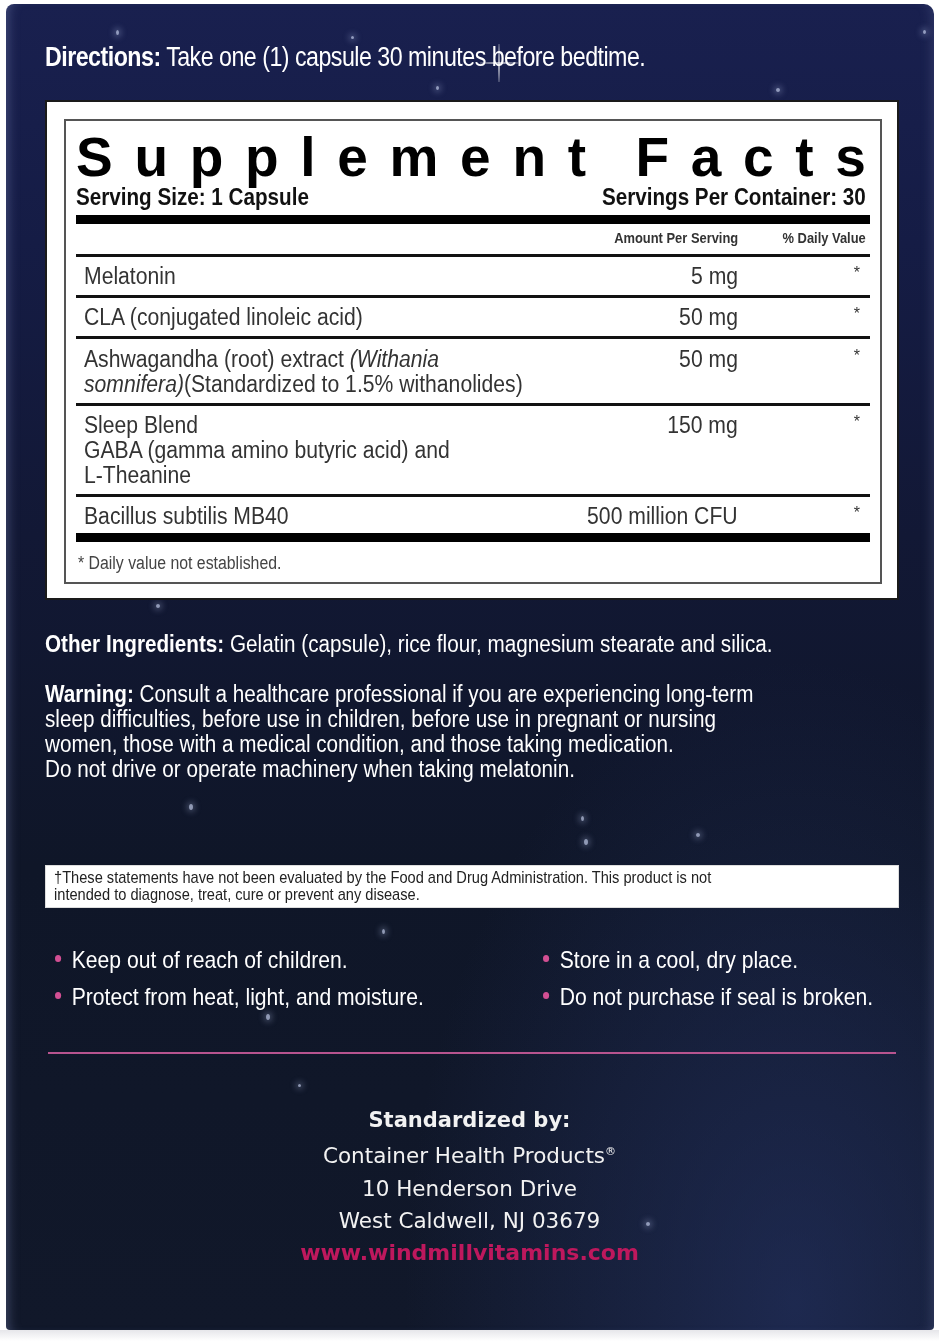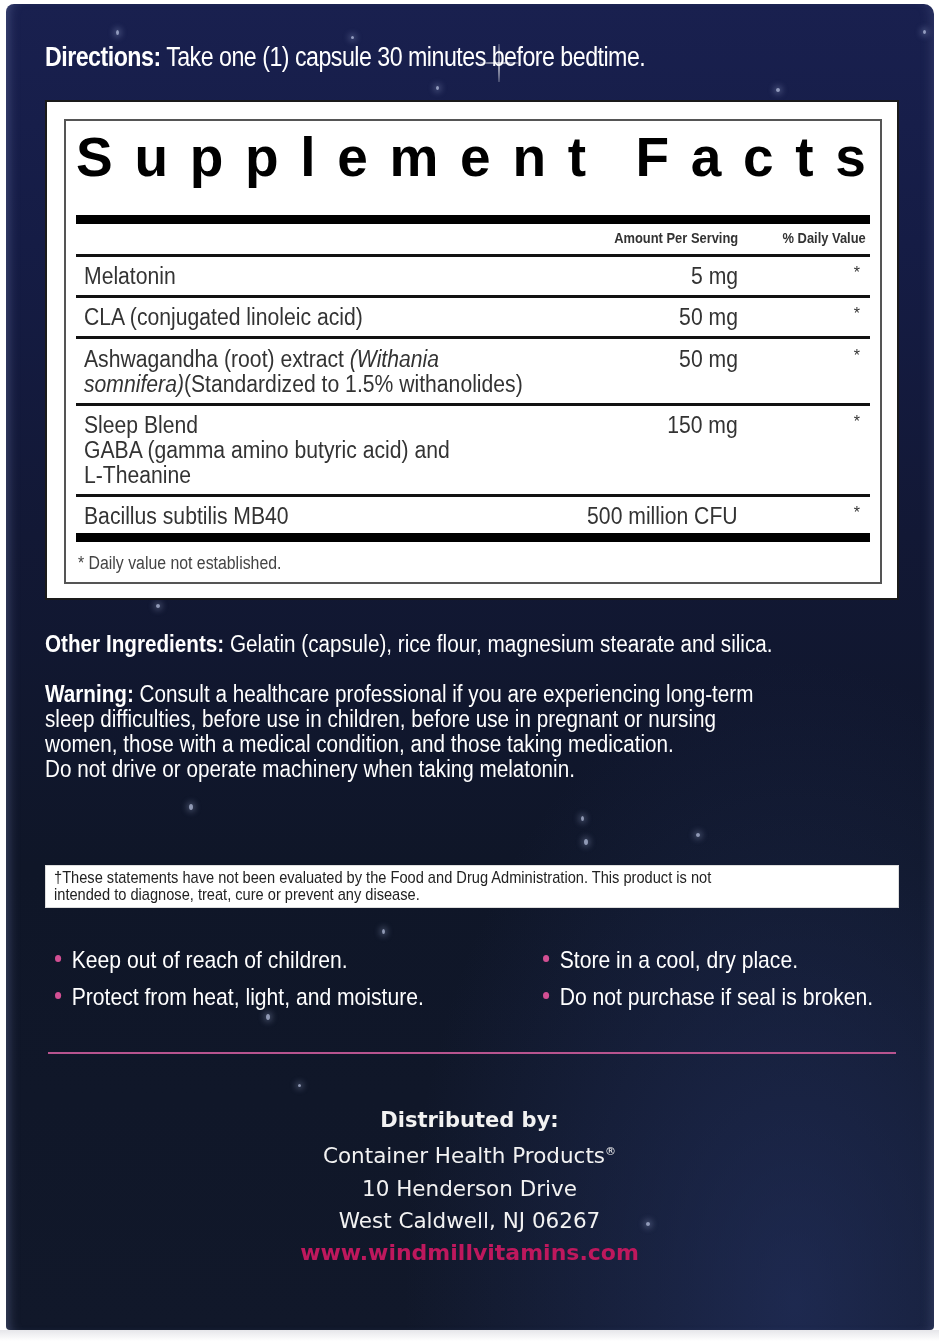--- a/index.html
+++ b/index.html
@@ -301,20 +301,24 @@
       <span>e</span>
       <span>n</span>
       <span>t</span>
       <span style="width:6px"></span>
       <span>F</span>
       <span>a</span>
       <span>c</span>
       <span>t</span>
       <span>s</span>
     </div>
+    <div class="serving-row">
+      <span class="serving-left">Serving Size: 1 Capsule</span>
+      <span class="serving-right">Servings Per Container: 30</span>
+    </div>
     <div class="bar-thick" style="top:94px;height:9px;"></div>
     <div class="hdr-row">
       <span class="hdr-amount">Amount Per Serving</span>
       <span class="hdr-dv">% Daily Value</span>
     </div>
     <div class="rule" style="top:133px;"></div>
 
     <div class="row" style="top:143px;">
       <span class="name">Melatonin</span>
       <span class="amt">5 mg</span>
@@ -374,19 +378,19 @@
 
 <div class="bullets">
   <div class="bullet" style="left:0;top:0;"><span class="dot"></span><span>Keep out of reach  of children.</span></div>
   <div class="bullet" style="left:0;top:37px;"><span class="dot"></span><span>Protect from heat, light, and moisture.</span></div>
   <div class="bullet" style="left:488px;top:0;"><span class="dot"></span><span>Store in a cool, dry place.</span></div>
   <div class="bullet" style="left:488px;top:37px;"><span class="dot"></span><span>Do not purchase if seal is broken.</span></div>
 </div>
 
 <div class="divider-line"></div>
 
-<div class="dist dist-title">Distributed by:</div>
+<div class="dist dist-title">Standardized by:</div>
 <div class="dist dist-line" style="top:1143px;"><span>Container Health Products</span><sup class="reg">®</sup></div>
 <div class="dist dist-line" style="top:1176px;">10 Henderson Drive</div>
-<div class="dist dist-line" style="top:1208px;">West Caldwell, NJ 06267</div>
+<div class="dist dist-line" style="top:1208px;">West Caldwell, NJ 03679</div>
 <div class="dist dist-web">www.windmillvitamins.com</div>
 
 <div class="page-bottom"></div>
 
 </body></html>

